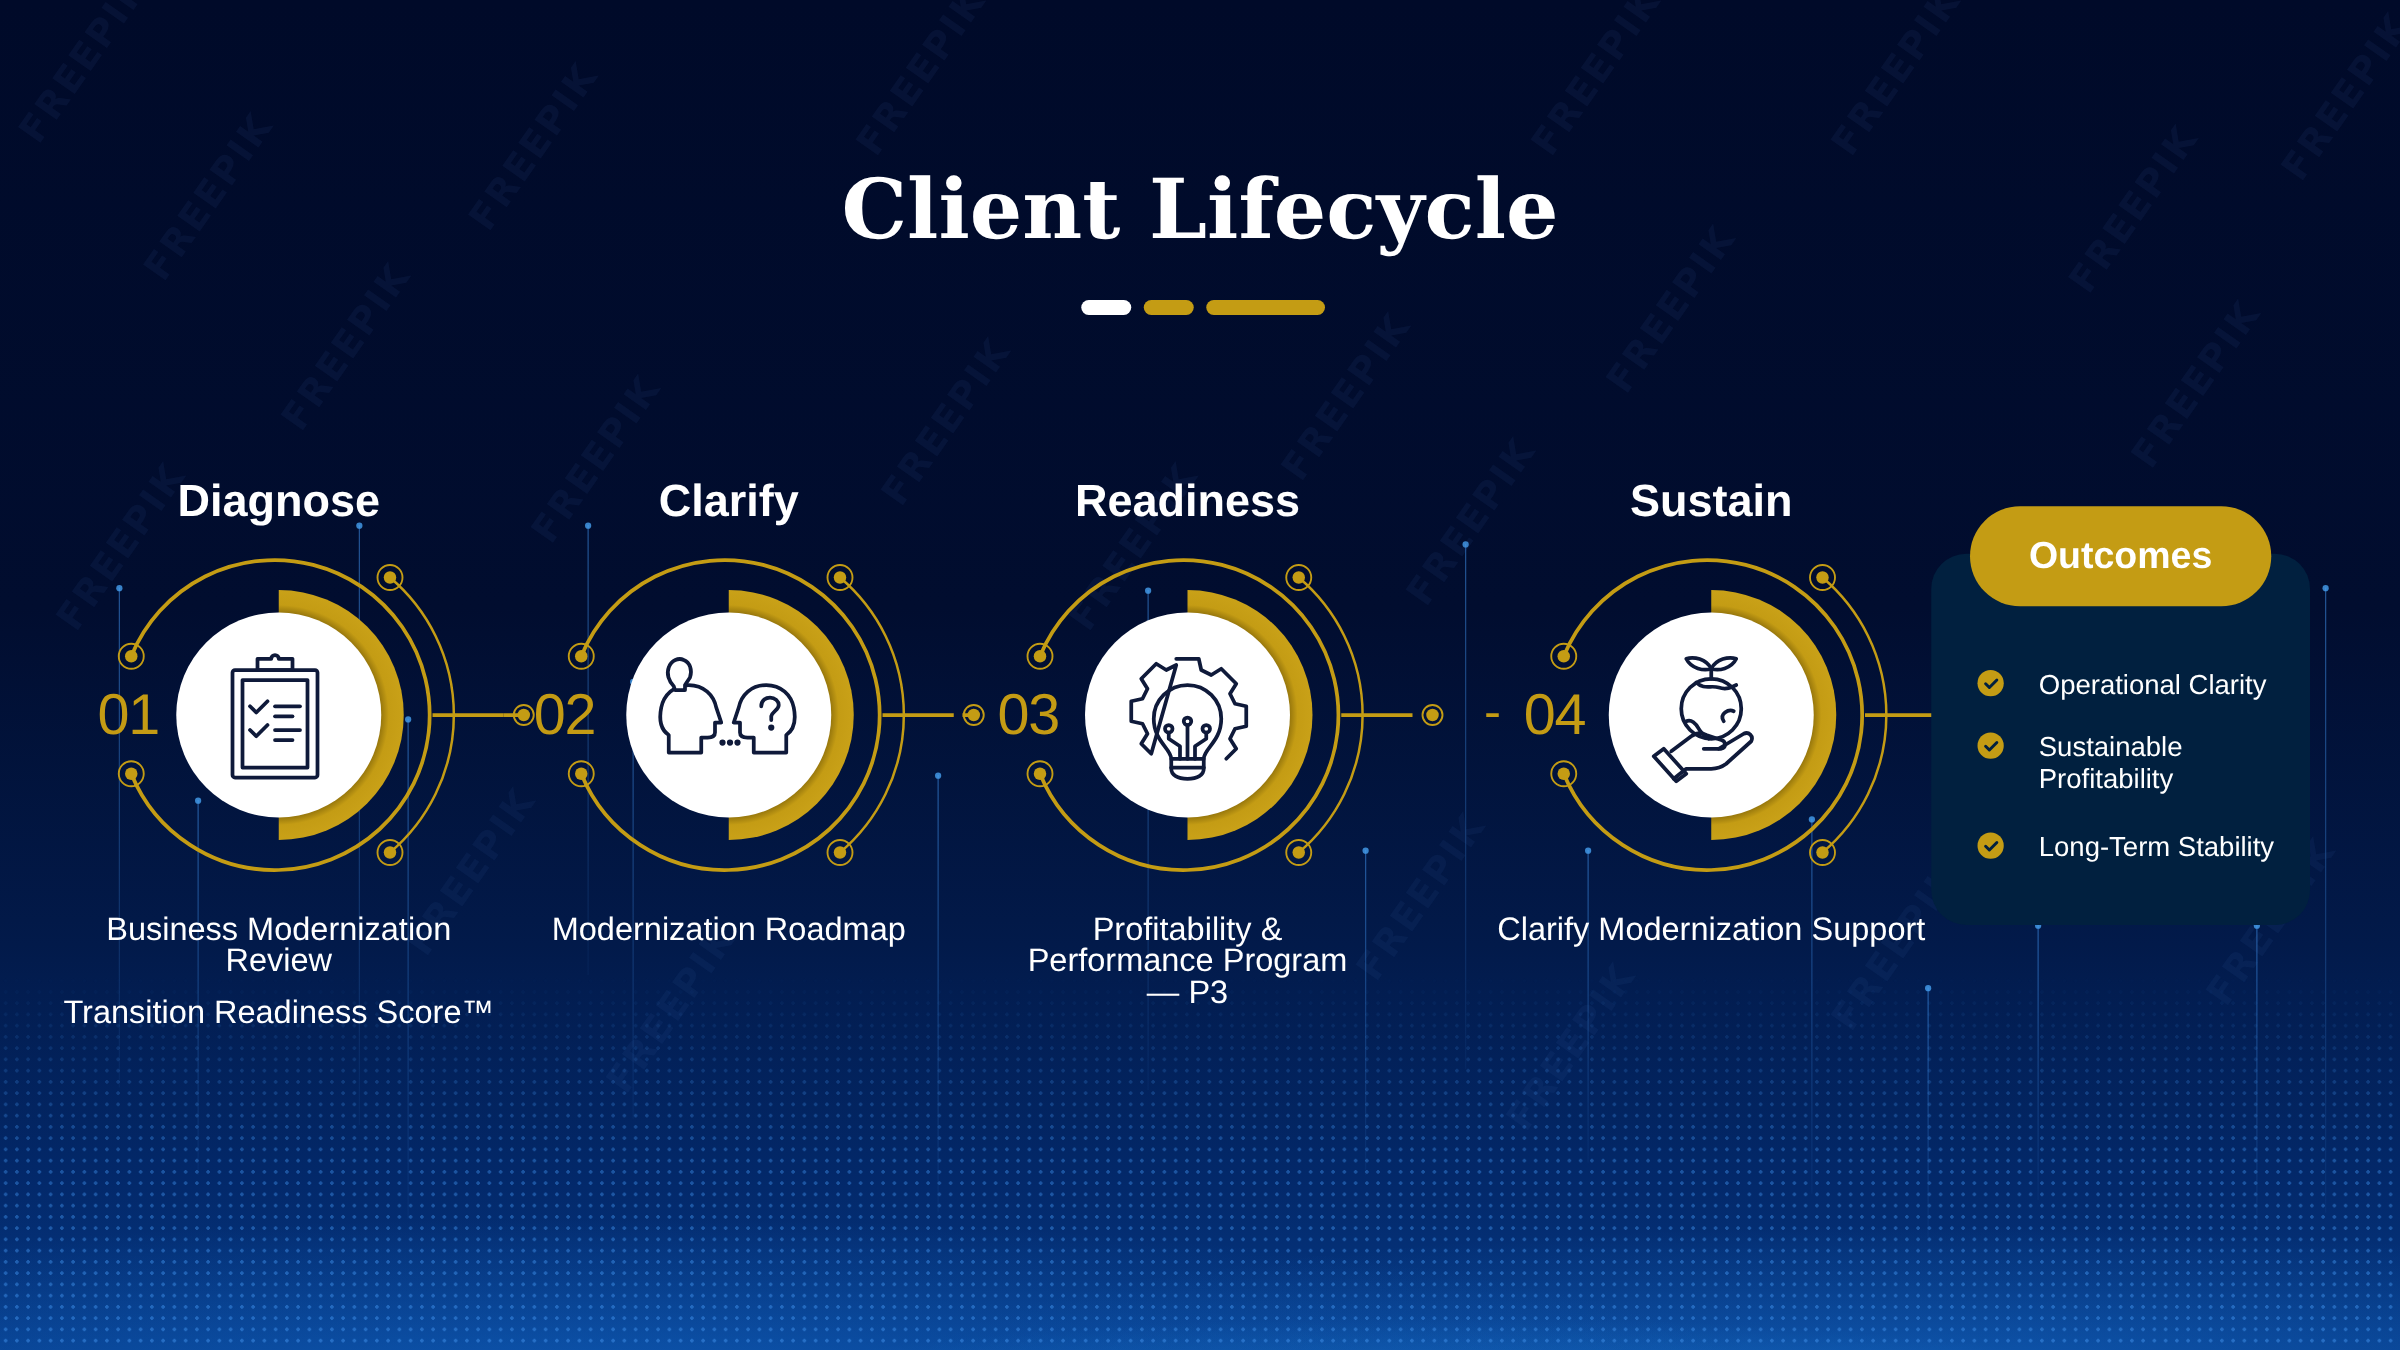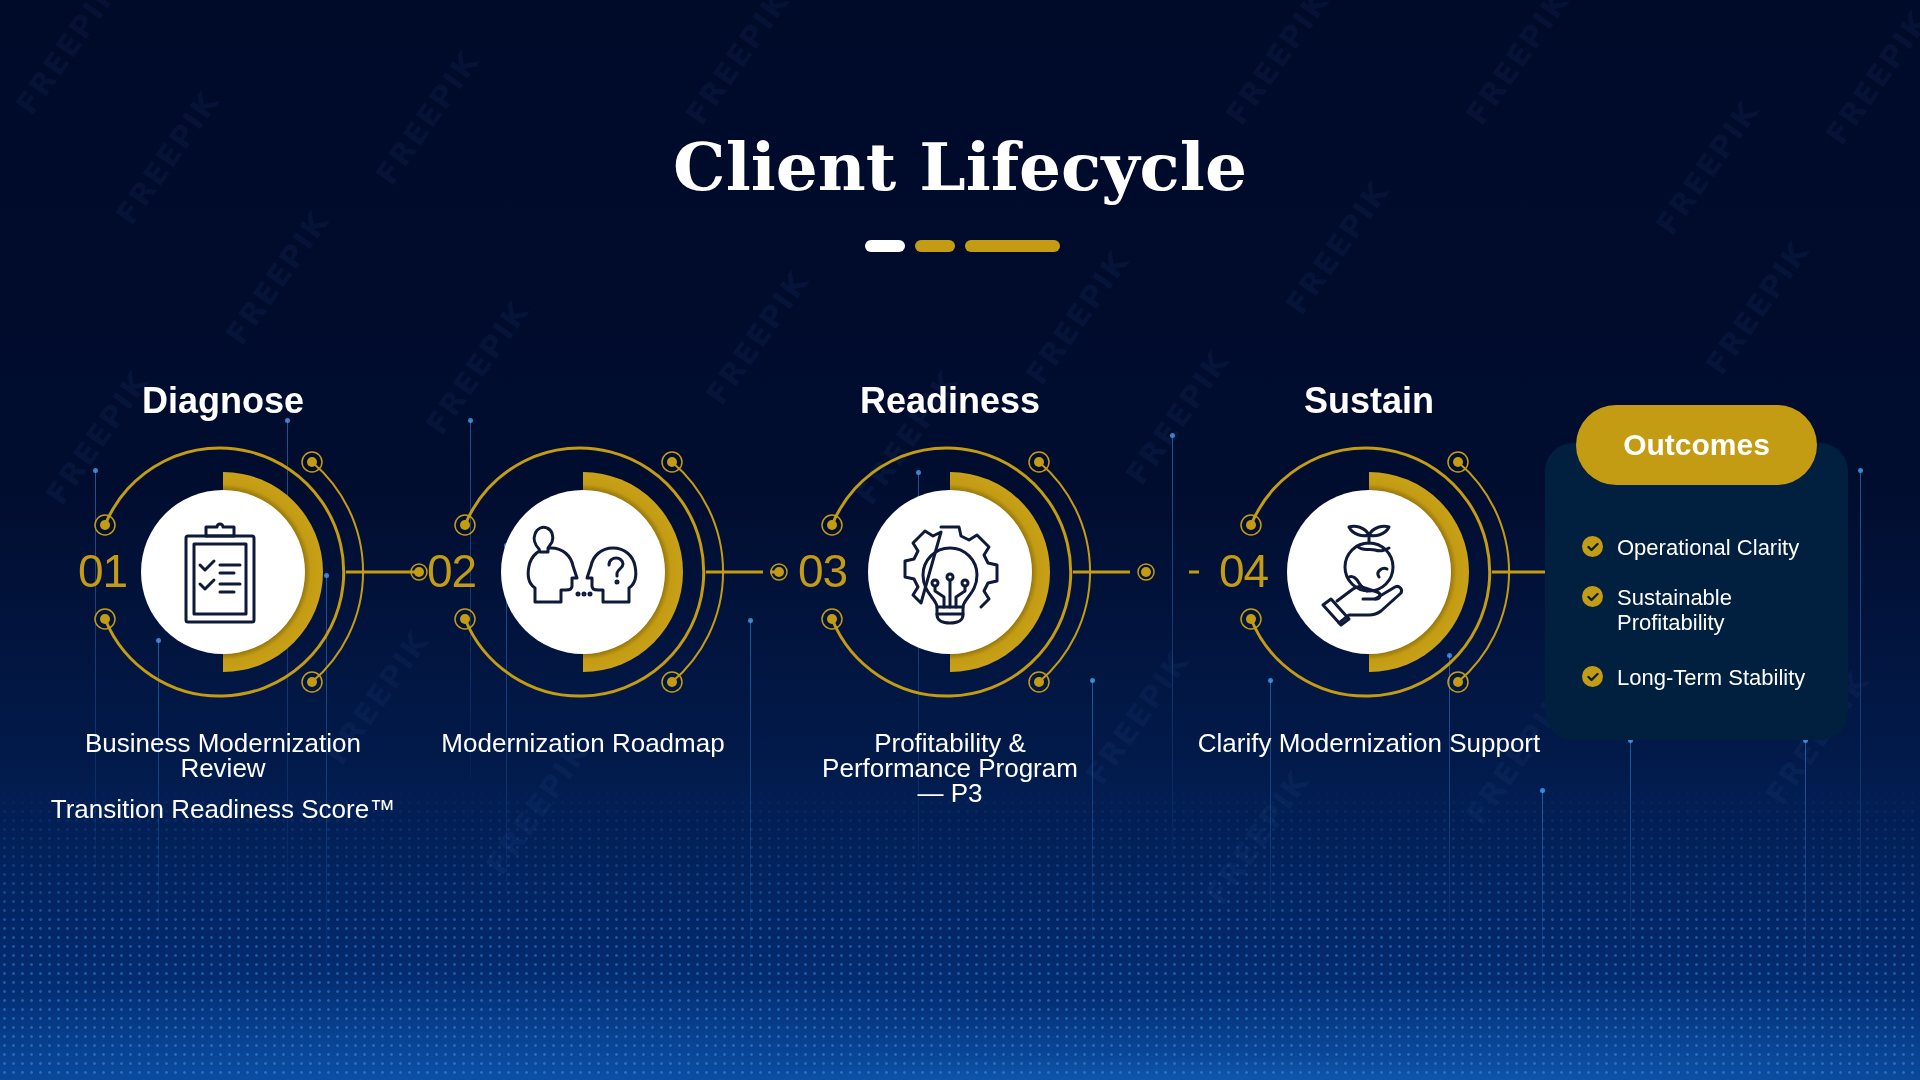--- a/index.html
+++ b/index.html
@@ -61,21 +61,21 @@
   .outcomes-panel {
     position: absolute; left: 1545px; top: 443px; width: 303px; height: 297px;
     background: #01203f; border-radius: 28px;
   }
   .outcomes-pill {
     position: absolute; left: 1576px; top: 405px; width: 241px; height: 80px;
     background: #c49c14; border-radius: 40px;
     display: flex; align-items: center; justify-content: center;
     font-size: 30px; font-weight: bold; color: #ffffff;
   }
-  .outcome-item { position: absolute; left: 1582px; display: flex; align-items: flex-start; gap: 14px; }
+  .outcome-item { position: absolute; left: 1582px; display: flex; align-items: flex-start; gap: 28px; }
   .outcome-check {
     width: 21px; height: 21px; border-radius: 50%; background: #c49c14; flex: none;
     display: flex; align-items: center; justify-content: center; margin-top: 1px;
   }
   .outcome-text { font-size: 22px; color: #ffffff; line-height: 25px; width: 210px; }
 
   .watermark {
     position: absolute; font-family: "DejaVu Sans", sans-serif; font-weight: bold; font-size: 30px;
     color: rgba(60,100,170,0.10); transform: rotate(-55deg); letter-spacing: 2px; pointer-events: none;
   }
@@ -176,20 +176,21 @@
     </g>
   </svg>
   <div class="step-number" style="left:35px;">01</div>
   <div class="step-desc">
     <span>Business Modernization Review</span>
     <span class="line2">Transition Readiness Score™</span>
   </div>
 </div>
 
 <div class="step" style="left:403px;">
+  <div class="step-heading">Clarify</div>
   <svg class="step-graphic" viewBox="0 0 360 290">
     <defs>
       <radialGradient id="gold2" cx="180" cy="145" r="100" gradientUnits="userSpaceOnUse">
         <stop offset="0.8" stop-color="#8a6c0a"></stop>
         <stop offset="0.88" stop-color="#c49c14"></stop>
         <stop offset="1" stop-color="#c9a118"></stop>
       </radialGradient>
     </defs>
     <path d="M180 45 A100 100 0 0 1 180 245 Z" fill="url(#gold2)"></path>
     <circle cx="180" cy="145" r="82" fill="#ffffff"></circle>

